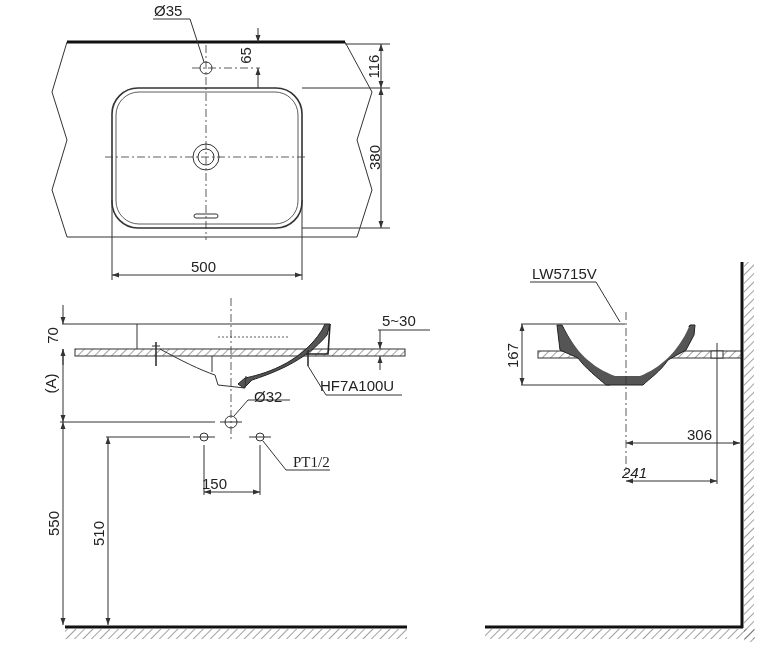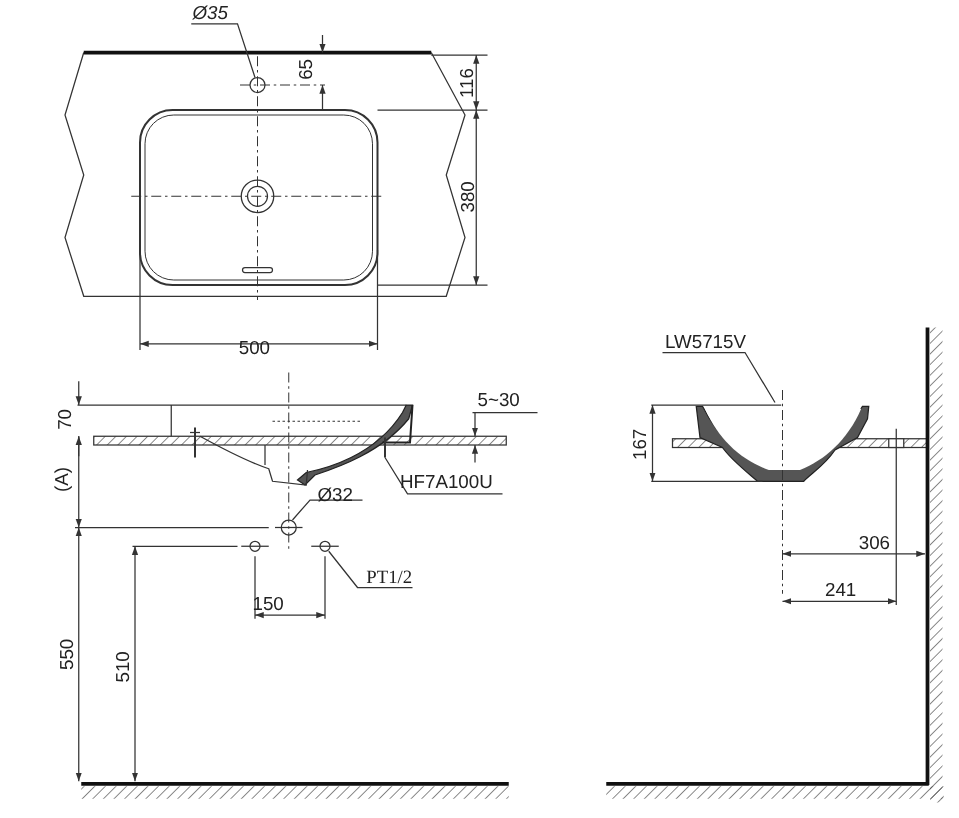--- a/index.html
+++ b/index.html
@@ -134,32 +134,32 @@
     <line x1="626" y1="481" x2="717" y2="481" marker-start="url(#arr)" marker-end="url(#arr)"></line>
 
     <line x1="742" y1="262" x2="742" y2="628" stroke="#111" stroke-width="3"></line>
     <rect x="744" y="262" width="10" height="380" fill="url(#hatch)" stroke="none"></rect>
 
     <line x1="485" y1="627" x2="743" y2="627" stroke="#111" stroke-width="3"></line>
     <rect x="485" y="629" width="270" height="10" fill="url(#hatch)" stroke="none"></rect>
   </g>
 </svg>
 
-<div class="lbl" style="left:154px;top:3px;font-style:italic;">Ø35</div>
+<div class="lbl" style="left:154px;top:3px;">Ø35</div>
 <div class="lbl rot" style="left:237px;top:48px;">65</div>
 <div class="lbl rot" style="left:362px;top:59px;">116</div>
 <div class="lbl rot" style="left:362px;top:150px;">380</div>
-<div class="lbl" style="left:191px;top:259px;margin-top:12px;">500</div>
+<div class="lbl" style="left:191px;top:259px;">500</div>
 
 <div class="lbl rot" style="left:44px;top:328px;">70</div>
 <div class="lbl" style="left:382px;top:313px;">5~30</div>
 <div class="lbl rot" style="left:40px;top:376px;">(A)</div>
 <div class="lbl" style="left:320px;top:378px;">HF7A100U</div>
 <div class="lbl" style="left:254px;top:389px;">Ø32</div>
 <div class="lbl" style="left:293px;top:455px;font-family:Liberation Serif, serif;">PT1/2</div>
 <div class="lbl" style="left:202px;top:476px;">150</div>
 <div class="lbl rot" style="left:41px;top:516px;">550</div>
 <div class="lbl rot" style="left:86px;top:526px;">510</div>
 
 <div class="lbl" style="left:532px;top:266px;">LW5715V</div>
 <div class="lbl rot" style="left:500px;top:348px;">167</div>
 <div class="lbl" style="left:687px;top:427px;">306</div>
-<div class="lbl" style="left:660px;top:465px;">241</div>
+<div class="lbl" style="left:622px;top:465px;font-style:italic;">241</div>
 
 </body></html>

